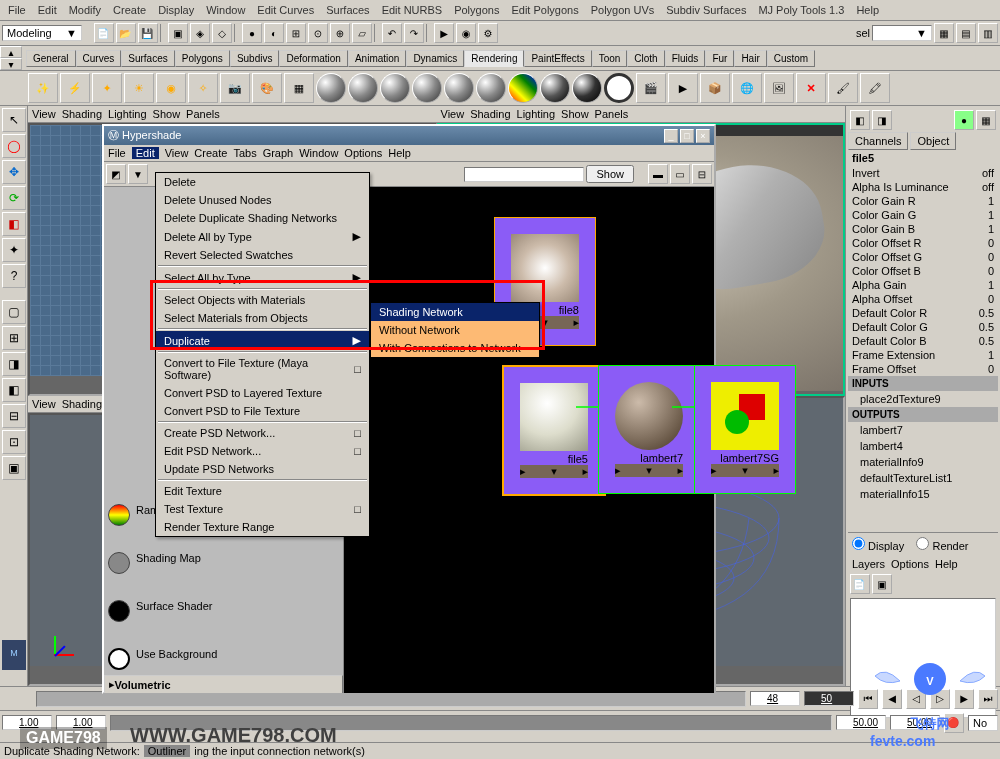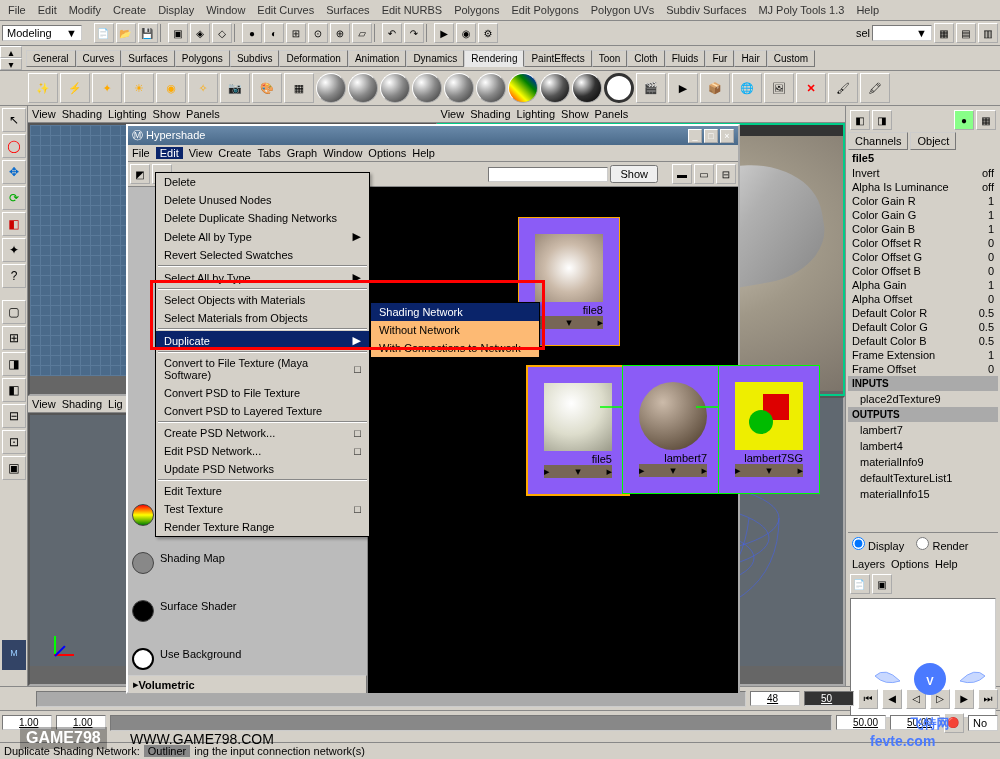--- a/index.html
+++ b/index.html
@@ -19,21 +19,21 @@
 .tool-icon { width: 24px; height: 24px; border: 1px outset #fff; display: flex; align-items: center; justify-content: center; font-size: 12px; }
 .viewport-col { display: flex; flex-direction: column; }
 .viewport { background: #666; border: 2px inset #aaa; position: relative; overflow: hidden; }
 .vp-menu { background: #d4d0c8; padding: 2px 4px; font-size: 10px; display: flex; gap: 6px; border-bottom: 1px solid #888; }
 .vp-content { background: linear-gradient(135deg, #5a6a7a, #4a5a6a); height: calc(100% - 18px); position: relative; }
 .right-panel { width: 155px; background: #d4d0c8; border-left: 1px solid #888; padding: 2px; font-size: 10px; }
 .channel-tabs { display: flex; gap: 2px; }
 .channel-tabs span { padding: 2px 6px; border: 1px outset #ccc; }
 .attr-row { display: flex; justify-content: space-between; padding: 1px 4px; font-size: 10px; }
 .section-hdr { background: #aaa; padding: 2px 4px; font-weight: bold; font-size: 10px; }
-.hypershade { position: absolute; left: 126px; top: 124px; width: 614px; height: 570px; background: #d4d0c8; border: 2px outset #fff; z-index: 100; }
+.hypershade { position: absolute; left: 102px; top: 124px; width: 614px; height: 570px; background: #d4d0c8; border: 2px outset #fff; z-index: 100; }
 .hs-title { background: linear-gradient(#6a8aaa, #4a6a8a); color: #fff; padding: 2px 4px; display: flex; align-items: center; justify-content: space-between; }
 .hs-title-btns { display: flex; gap: 2px; }
 .hs-title-btn { width: 14px; height: 14px; background: #d4d0c8; border: 1px outset #fff; font-size: 9px; text-align: center; line-height: 12px; }
 .hs-menu { background: #d4d0c8; padding: 2px 4px; display: flex; gap: 6px; border-bottom: 1px solid #888; font-size: 11px; }
 .hs-toolbar { background: #d4d0c8; padding: 2px; display: flex; gap: 2px; align-items: center; border-bottom: 1px solid #888; }
 .hs-content { display: flex; height: calc(100% - 60px); }
 .hs-left { width: 240px; background: #bbb; border-right: 1px solid #888; overflow: hidden; }
 .hs-right { flex: 1; background: #000; position: relative; }
 .ctx-menu { position: absolute; left: 155px; top: 172px; width: 215px; background: #d4d0c8; border: 1px solid #000; z-index: 200; box-shadow: 2px 2px 3px rgba(0,0,0,0.3); }
 .ctx-item { padding: 3px 8px; font-size: 11px; display: flex; justify-content: space-between; align-items: center; cursor: default; }
@@ -535,24 +535,24 @@
   <div class="ctx-item highlight">
       <span>Duplicate</span>
       <span>▶</span>
     </div>
   <div class="ctx-sep"></div>
   <div class="ctx-item">
       <span>Convert to File Texture (Maya Software)</span>
       <span>□</span>
     </div>
   <div class="ctx-item">
+      <span>Convert PSD to Layered Texture</span>
+    </div>
+  <div class="ctx-item">
       <span>Convert PSD to File Texture</span>
-    </div>
-  <div class="ctx-item">
-      <span>Convert PSD to Layered Texture</span>
     </div>
   <div class="ctx-sep"></div>
   <div class="ctx-item">
       <span>Create PSD Network...</span>
       <span>□</span>
     </div>
   <div class="ctx-item">
       <span>Edit PSD Network...</span>
       <span>□</span>
     </div>
@@ -582,21 +582,21 @@
   <div class="ctx-item">
       <span>With Connections to Network</span>
     </div>
 </div>
 
 <div class="red-box"></div>
 
 <div style="position:absolute;left:2px;top:640px;width:24px;height:30px;background:#346;color:#9cf;font-size:9px;text-align:center;padding-top:8px">M</div>
 
 <div class="watermark" style="left:20px;bottom:10px;font-size:16px;font-weight:bold;color:#fff;background:rgba(0,0,0,0.3);padding:2px 6px">GAME798</div>
-<div class="watermark" style="left:130px;bottom:12px;font-size:14px;font-weight:normal;color:#000000">WWW.GAME798.COM</div>
+<div class="watermark" style="left:130px;bottom:12px;font-size:20px;font-weight:bold;color:#404040">WWW.GAME798.COM</div>
 <div style="position:absolute;right:10px;bottom:10px;z-index:300">
   <svg width="120" height="70" viewBox="0 0 120 70">
     <path d="M30,30 Q15,15 5,25 Q15,35 30,30 M90,30 Q105,15 115,25 Q105,35 90,30" fill="#c8d8ff" stroke="#88aaff" stroke-width="1"></path>
     <circle cx="60" cy="28" r="16" fill="#4a7aff"></circle>
     <text x="60" y="34" text-anchor="middle" fill="#fff" font-size="18" font-weight="bold">V</text>
   </svg>
   <div style="text-align:center;color:#4a7aff;font-size:13px;font-weight:bold;margin-top:-8px">飞特网</div>
   <div style="text-align:left;color:#4a7aff;font-size:14px;font-weight:bold">fevte.com</div>
 </div>
 

